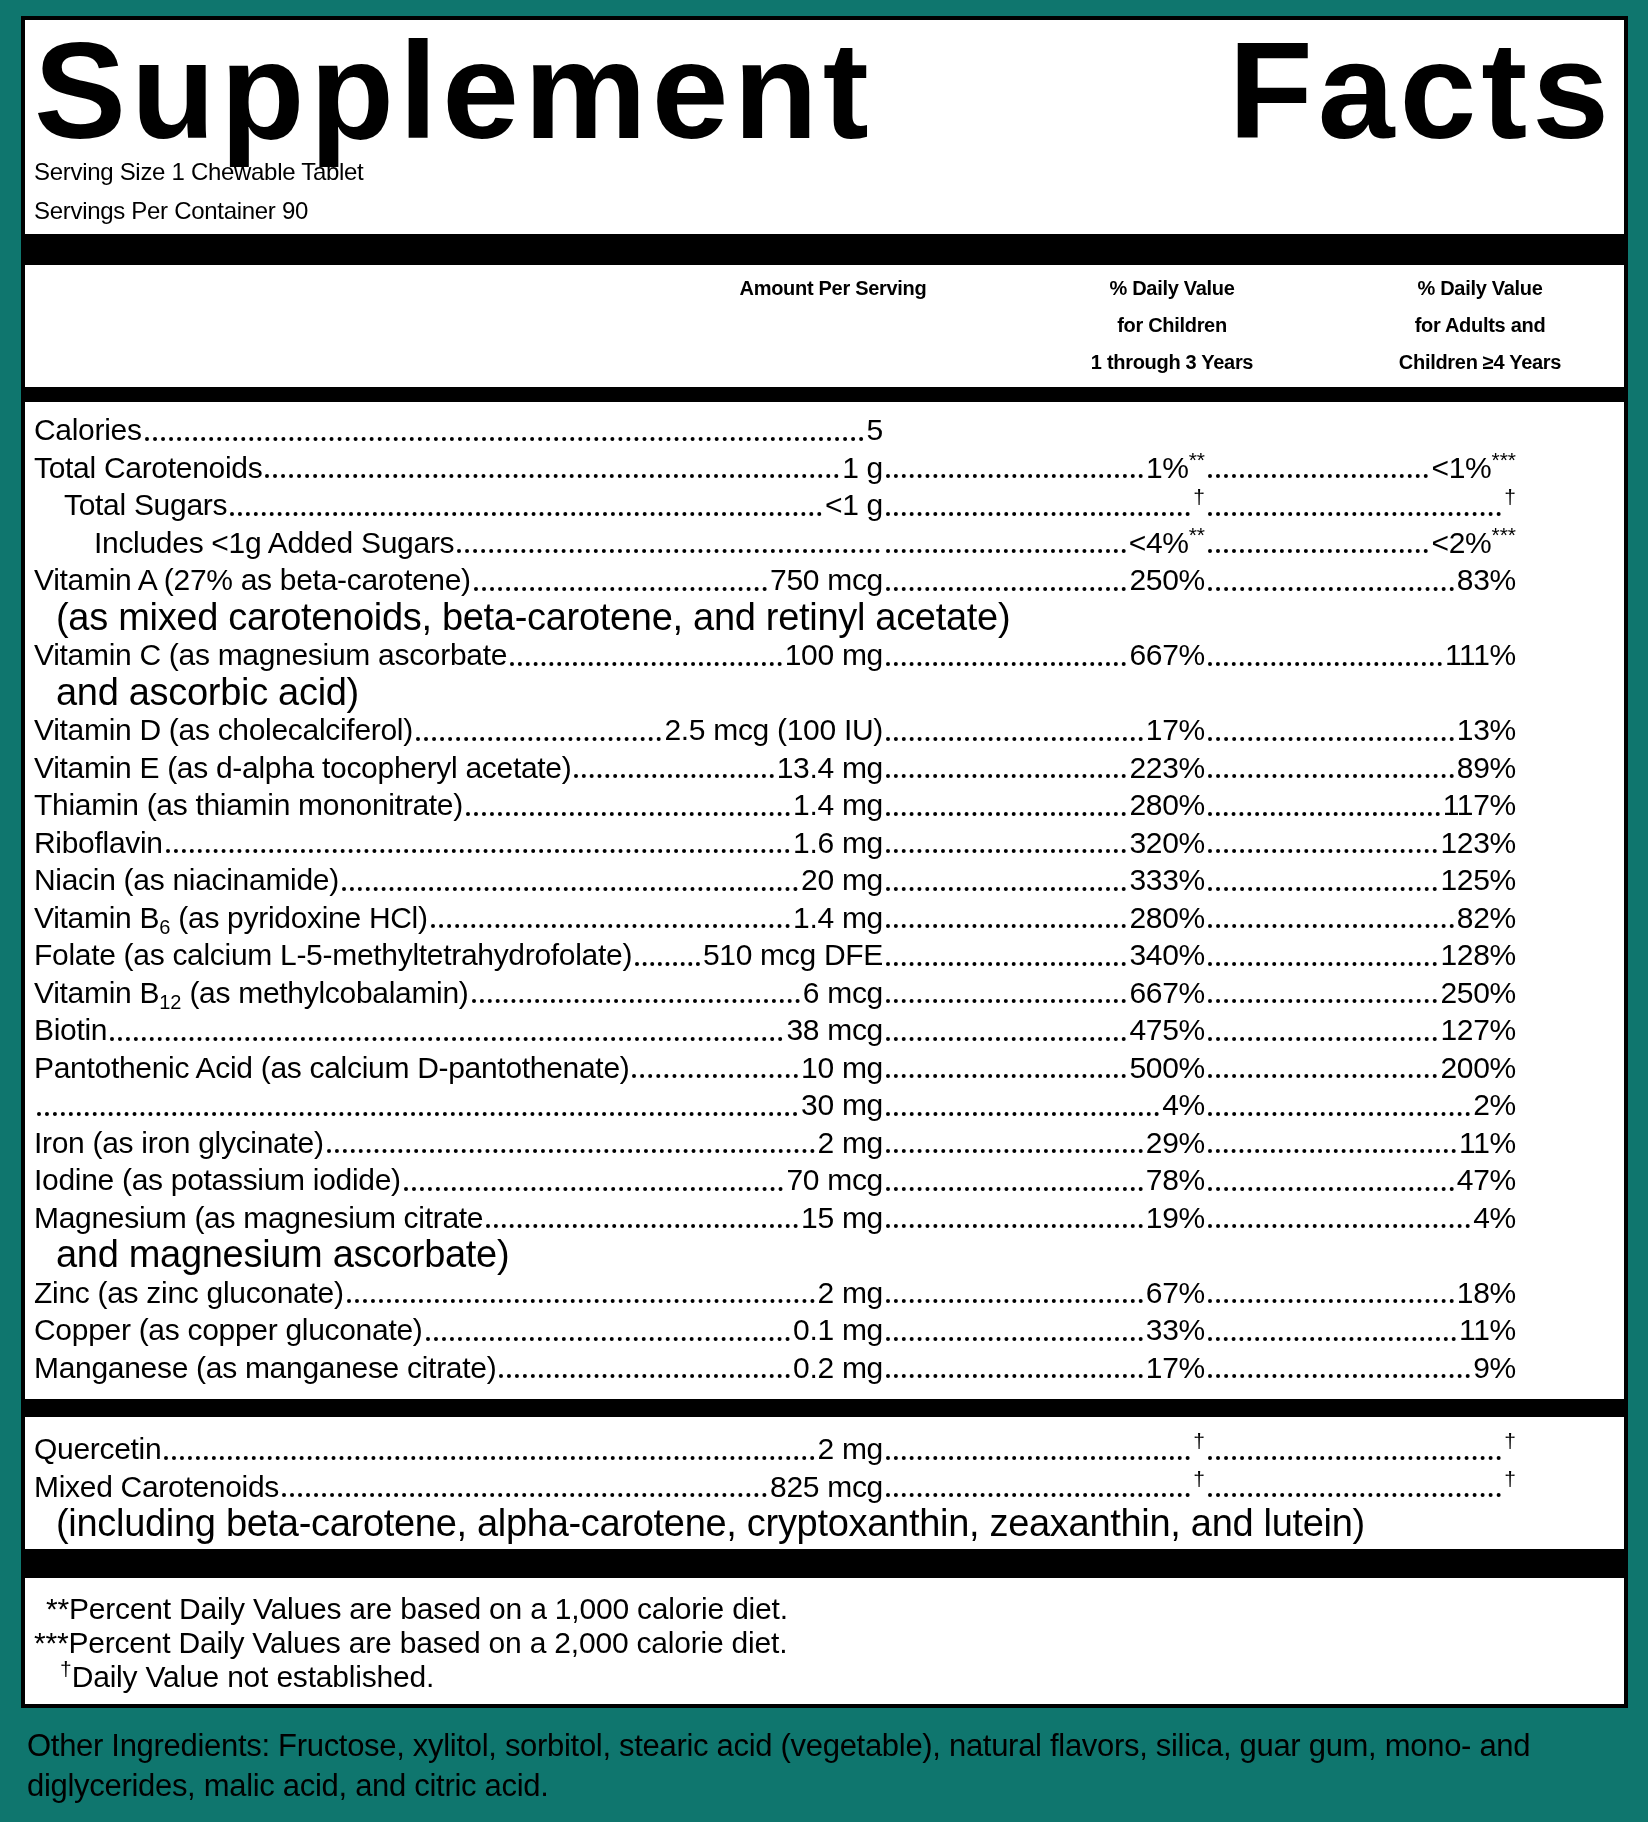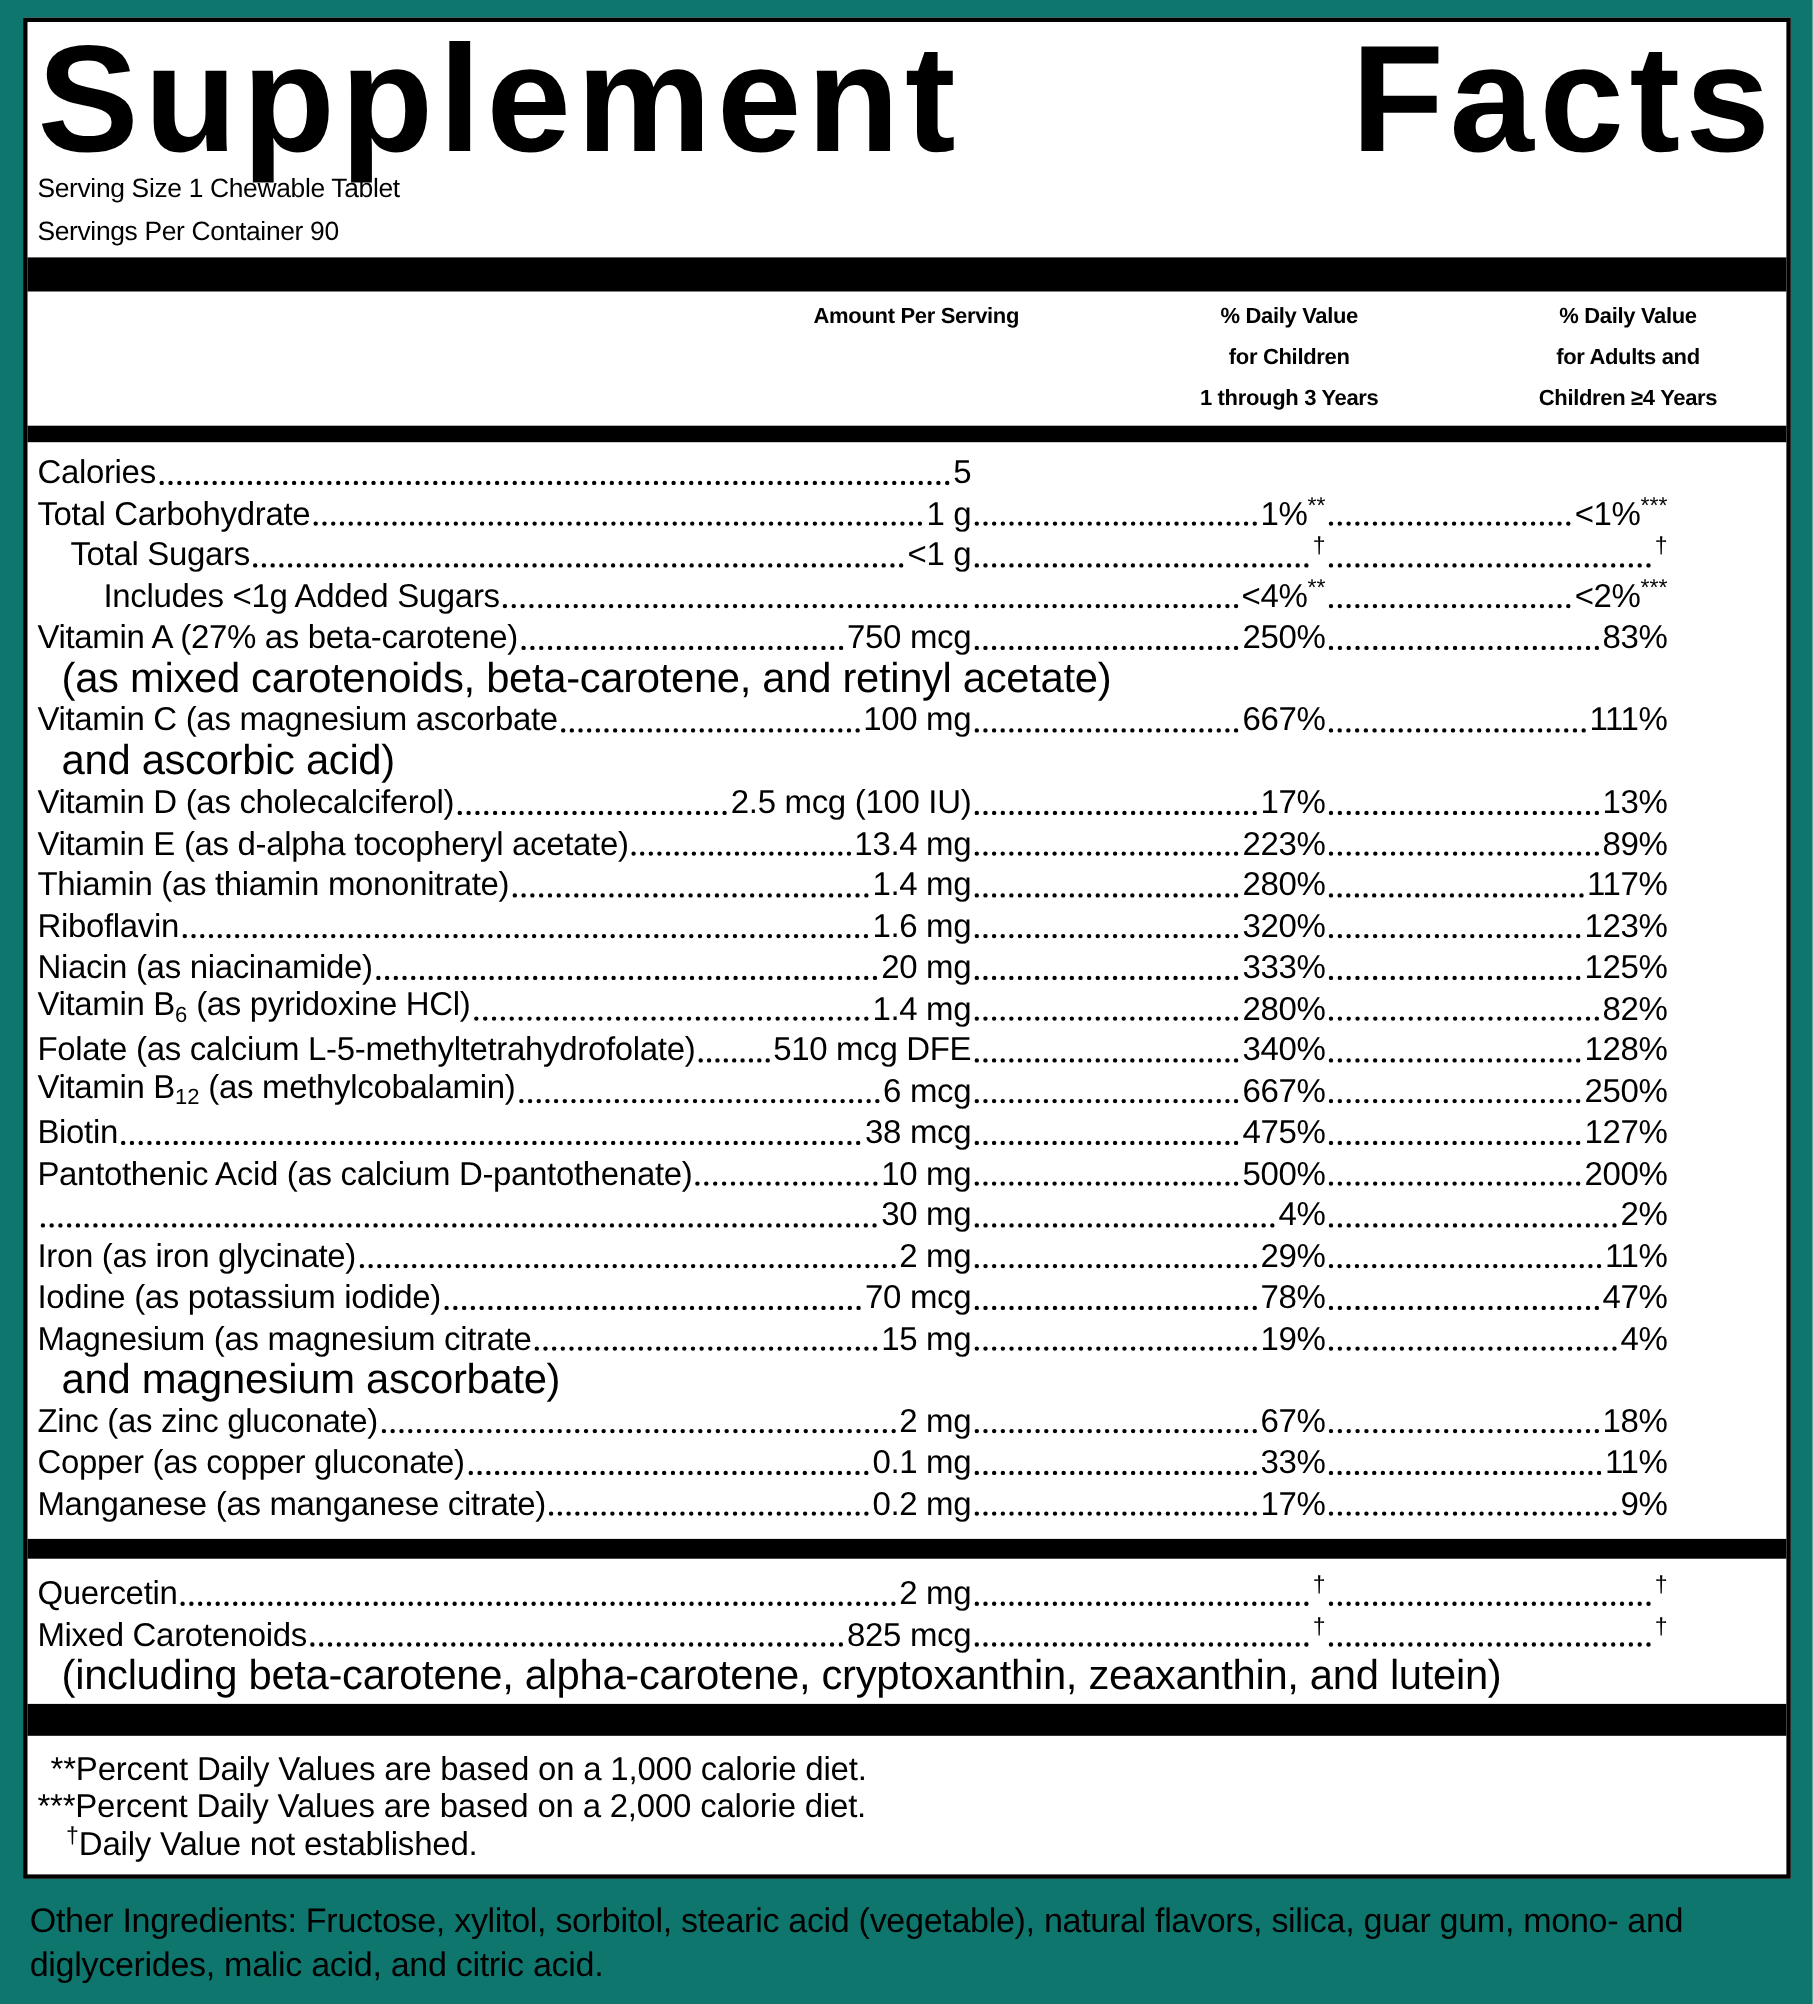--- a/index.html
+++ b/index.html
@@ -25,21 +25,21 @@
        font-size:20px;line-height:37px;letter-spacing:-0.3px;}
   .hc{position:absolute;top:0;text-align:center;}
   .hc-amount{left:619px;width:360px;}
   .hc-children{left:988px;width:300px;}
   .hc-adults{left:1301px;width:290px;}
 
   .rows{margin-left:9px;font-size:30px;}
   .rows1{margin-top:9px;}
   .rows2{margin-top:13px;}
 
-  .row{position:relative;display:flex;align-items:flex-end;width:849px;height:37.5px;
+  .row{position:relative;display:flex;align-items:flex-start;width:849px;height:37.5px;
        line-height:37.5px;white-space:nowrap;box-sizing:border-box;}
   .lbl{flex:0 0 auto;letter-spacing:-0.3px;}
   .dots{flex:1 1 12px;min-width:10px;height:0;border-bottom:4px dotted #000;
         align-self:flex-end;margin:0 3px 8px 3px;}
   .amt{flex:0 0 auto;letter-spacing:-0.3px;}
   .cell{position:absolute;top:0;height:37.5px;line-height:37.5px;display:flex;align-items:baseline;}
   .c2{left:849px;width:322px;}
   .c3{left:1171px;width:311px;}
   .val{flex:0 0 auto;letter-spacing:-0.3px;}
   .ind1{padding-left:30px;}
@@ -93,21 +93,21 @@
 
     <div class="rows rows1" id="rows1">
         <div class="row">
     <span class="lbl">Calories</span>
     <span class="dots"></span>
     <span class="amt">5</span>
     <div class="cell c2"></div>
     <div class="cell c3"></div>
   </div>
         <div class="row">
-    <span class="lbl">Total Carbohydrate</span>
+    <span class="lbl">Total Carotenoids</span>
     <span class="dots"></span>
     <span class="amt">1 g</span>
     <div class="cell c2">
       <span class="dots"></span>
       <span class="val">1%<span class="sup">**</span></span>
     </div>
     <div class="cell c3">
       <span class="dots"></span>
       <span class="val">&lt;1%<span class="sup">***</span></span>
     </div>

